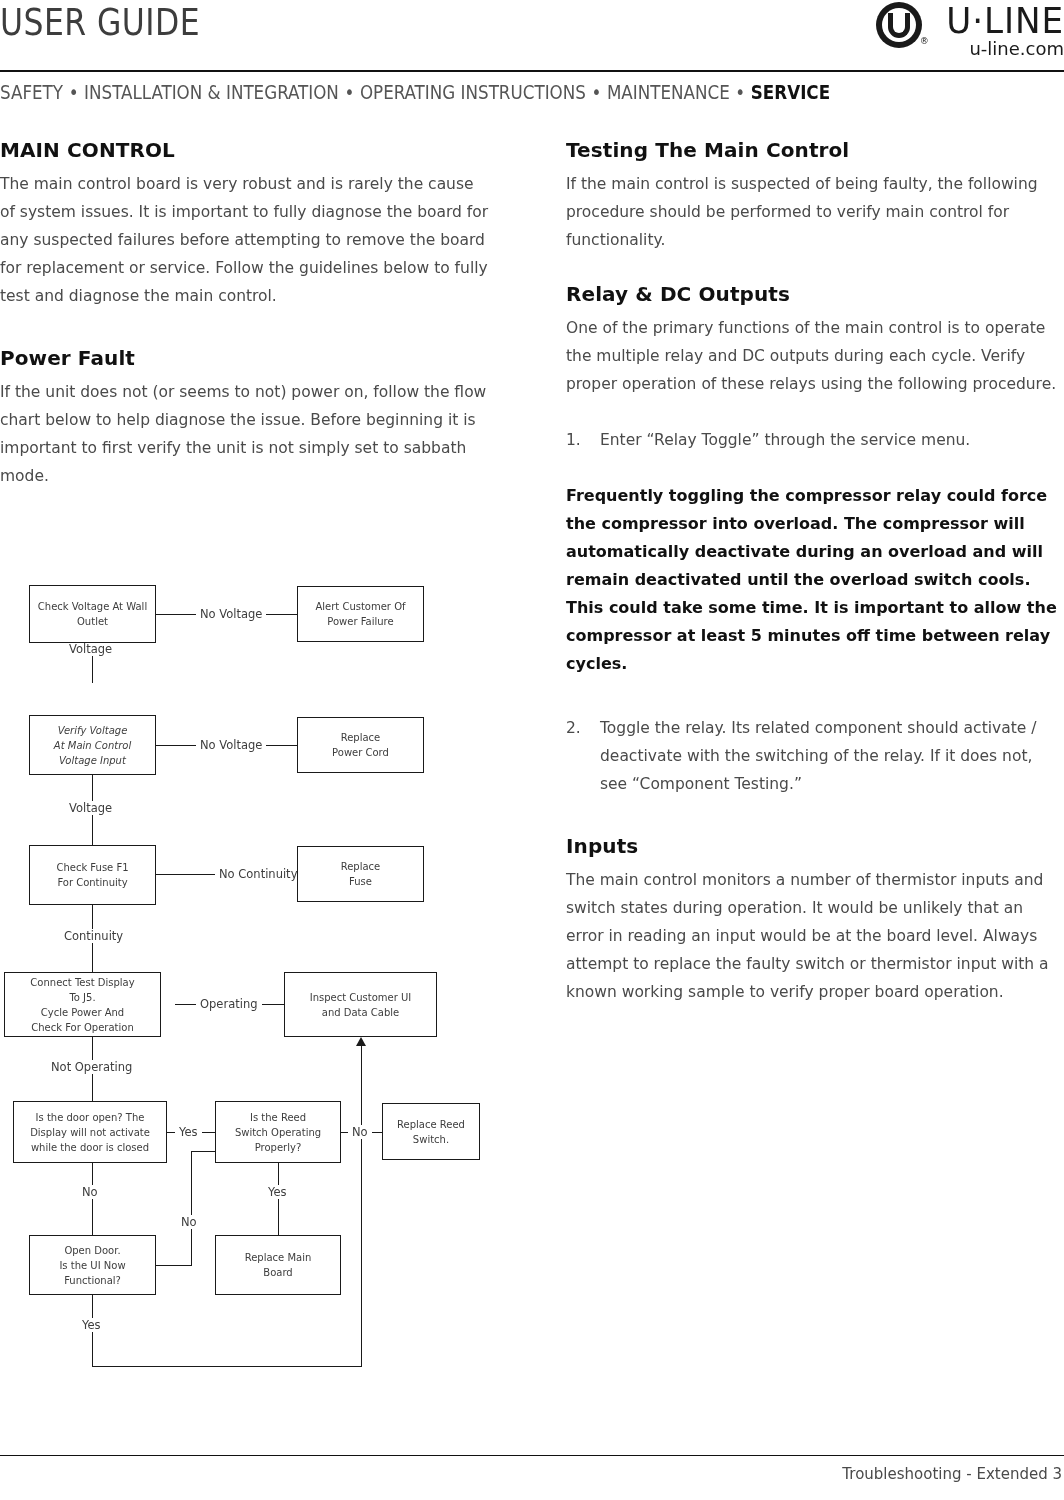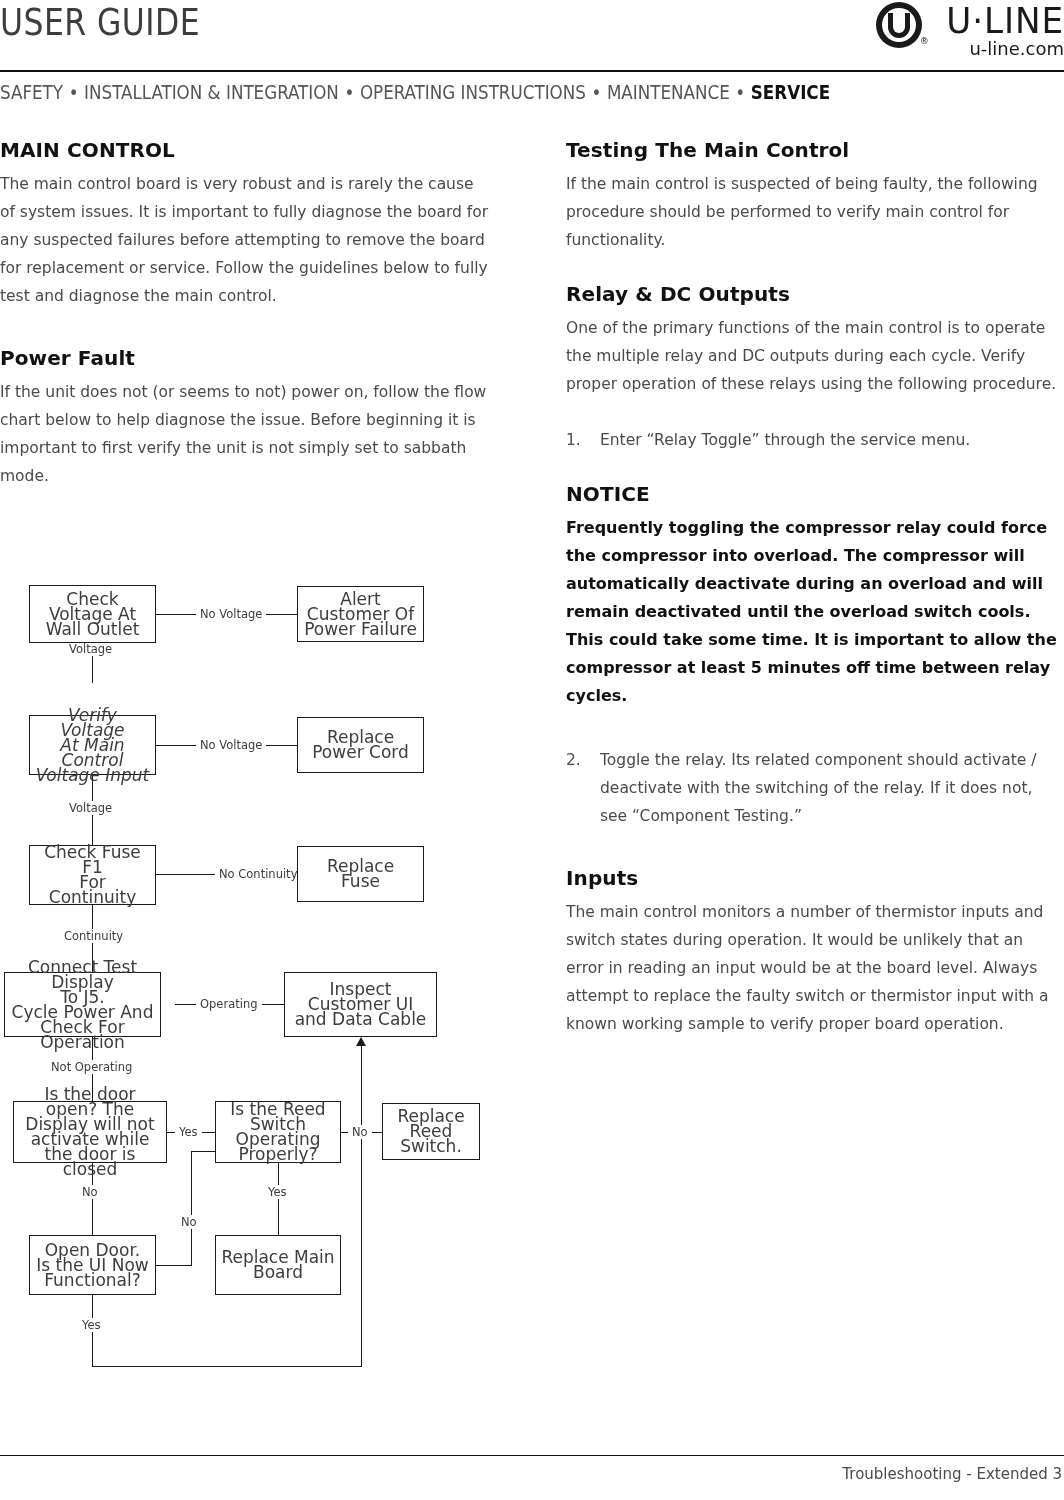--- a/index.html
+++ b/index.html
@@ -205,21 +205,21 @@
   .node {
     position: absolute;
     box-sizing: border-box;
     border: 1px solid #1a1a1a;
     background: #ffffff;
     display: flex;
     align-items: center;
     justify-content: center;
     text-align: center;
     font-family: "DejaVu Sans", sans-serif;
-    font-size: 17px;
+    font-size: 10px;
     line-height: 15px;
     color: #3d3d3d;
     z-index: 3;
     padding: 2px 4px;
   }
   .edge {
     position: absolute;
     background: #1a1a1a;
     z-index: 1;
   }
@@ -304,21 +304,20 @@
     <h3 class="sec-title">Relay &amp; DC Outputs</h3>
     <p class="body">One of the primary functions of the main control is to operate the multiple relay and DC outputs during each cycle. Verify proper operation of these relays using the following procedure.</p>
     <div class="gap-20"></div>
     <ol class="steps">
       <li>
         <span class="num">1.</span>
         <span>Enter “Relay Toggle” through the service menu.</span>
       </li>
     </ol>
     <div class="gap-28"></div>
-    <h3 class="sec-title">NOTICE</h3>
     <p class="notice-body">Frequently toggling the compressor relay could force the compressor into overload. The compressor will automatically deactivate during an overload and will remain deactivated until the overload switch cools. This could take some time. It is important to allow the compressor at least 5 minutes off time between relay cycles.</p>
     <div class="gap-36"></div>
     <ol class="steps">
       <li>
         <span class="num">2.</span>
         <span>Toggle the relay. Its related component should activate / deactivate with the switching of the relay. If it does not, see “Component Testing.”</span>
       </li>
     </ol>
     <div class="gap-36"></div>
     <h3 class="sec-title">Inputs</h3>

